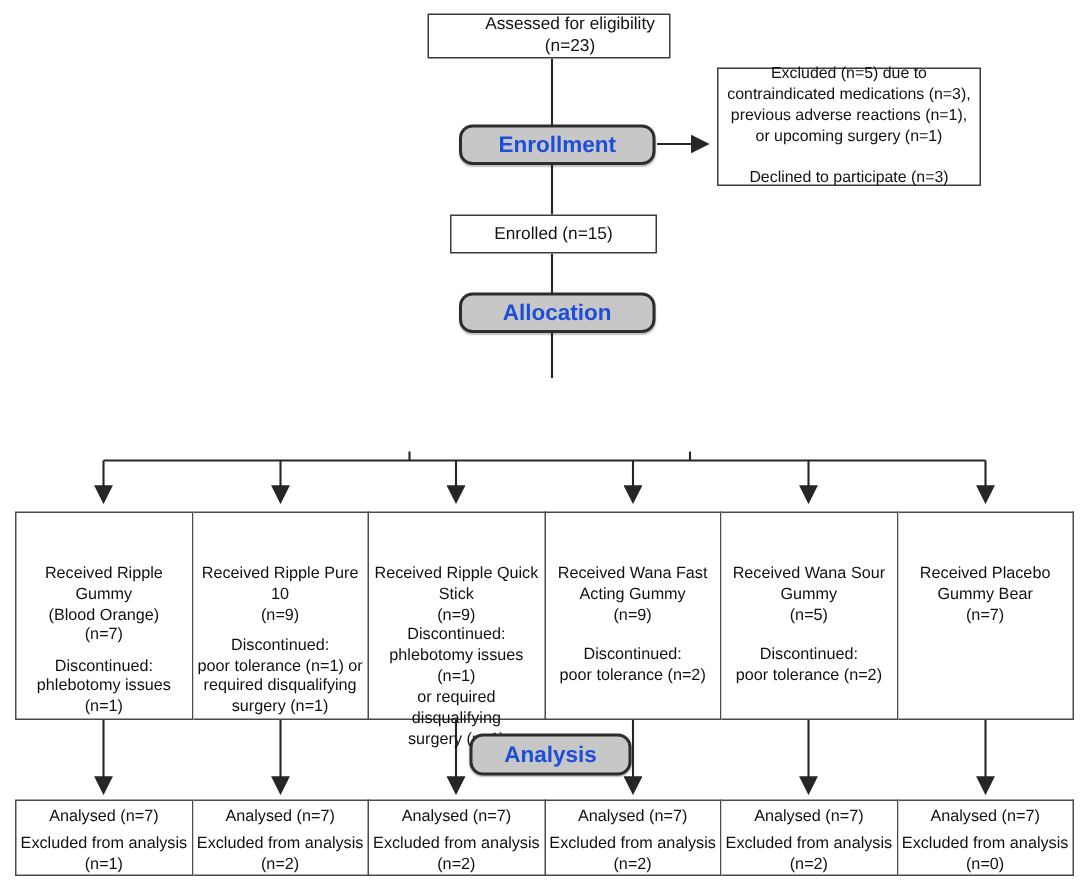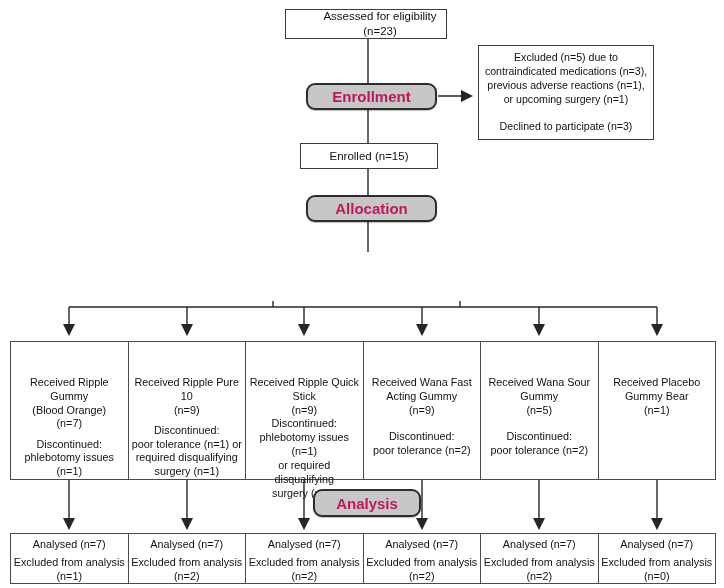--- a/index.html
+++ b/index.html
@@ -10,21 +10,21 @@
   }
   .abs{position:absolute;box-sizing:border-box;}
   .box{
     background:#ffffff;border:1.5px solid #3b3b3b;
     display:flex;align-items:center;justify-content:center;
     text-align:center;font-size:11.5px;line-height:1.3;
   }
   .stage{
     background:#c7c7c7;border:2px solid #2d2d2d;border-radius:9px;
     display:flex;align-items:center;justify-content:center;
-    font-weight:bold;font-size:15px;color:#be185d;
+    font-weight:bold;font-size:15px;color:#1d4ed8;
     box-shadow:0 1px 1px rgba(0,0,0,0.25);
   }
   .ml{white-space:pre-line;}
   .excluded-box{font-size:10.6px;padding:4px 2px;line-height:1.32;}
   .rand-box{flex-direction:column;gap:8px;font-size:11.5px;}
   .arm-row{left:10px;top:341px;width:706px;height:139px;display:flex;}
   .arm-cell{
     flex:1 1 0;border:1px solid #4a4a4a;border-left-width:0;
     background:#fff;box-sizing:border-box;
     display:flex;flex-direction:column;align-items:center;
@@ -80,21 +80,21 @@
       <line x1="422" y1="480" x2="422" y2="528" marker-end="url(#ah)"></line>
       <line x1="539" y1="480" x2="539" y2="528" marker-end="url(#ah)"></line>
       <line x1="657" y1="480" x2="657" y2="528" marker-end="url(#ah)"></line>
     </g>
   </svg>
 
   <div class="abs box" style="left:285px;top:9px;width:162px;height:30px;padding-left:28px;">Assessed for eligibility (n=23)</div>
 
   <div class="abs stage" style="left:306px;top:83px;width:131px;height:27px;">Enrollment</div>
 
-  <div class="abs box excluded-box ml" style="left:478px;top:45px;width:176px;height:95px;">Excluded (n=5) due to
+  <div class="abs box excluded-box ml" style="left:478px;top:45px;width:176px;height:79px;">Excluded (n=5) due to
 contraindicated medications (n=3),
 previous adverse reactions (n=1),
 or upcoming surgery (n=1)
 
 Declined to participate (n=3)</div>
 
   <div class="abs box" style="left:300px;top:143px;width:138px;height:26px;">Enrolled (n=15)</div>
 
   <div class="abs stage" style="left:306px;top:195px;width:131px;height:27px;">Allocation</div>
 
@@ -139,21 +139,21 @@
       <span class="ml">Received Wana Sour
 Gummy
 (n=5)</span>
       <span class="arm-gap"></span>
       <span class="ml">Discontinued:
 poor tolerance (n=2)</span>
     </div>
     <div class="arm-cell">
       <span class="ml">Received Placebo
 Gummy Bear
-(n=1)</span>
+(n=7)</span>
       <span class="arm-gap"></span>
       <span class="ml"></span>
     </div>
   </div>
 
   <div class="abs stage" style="left:313px;top:489px;width:108px;height:28px;">Analysis</div>
 
   <div class="abs an-row">
     <div class="an-cell">
       <span>Analysed (n=7)</span>

